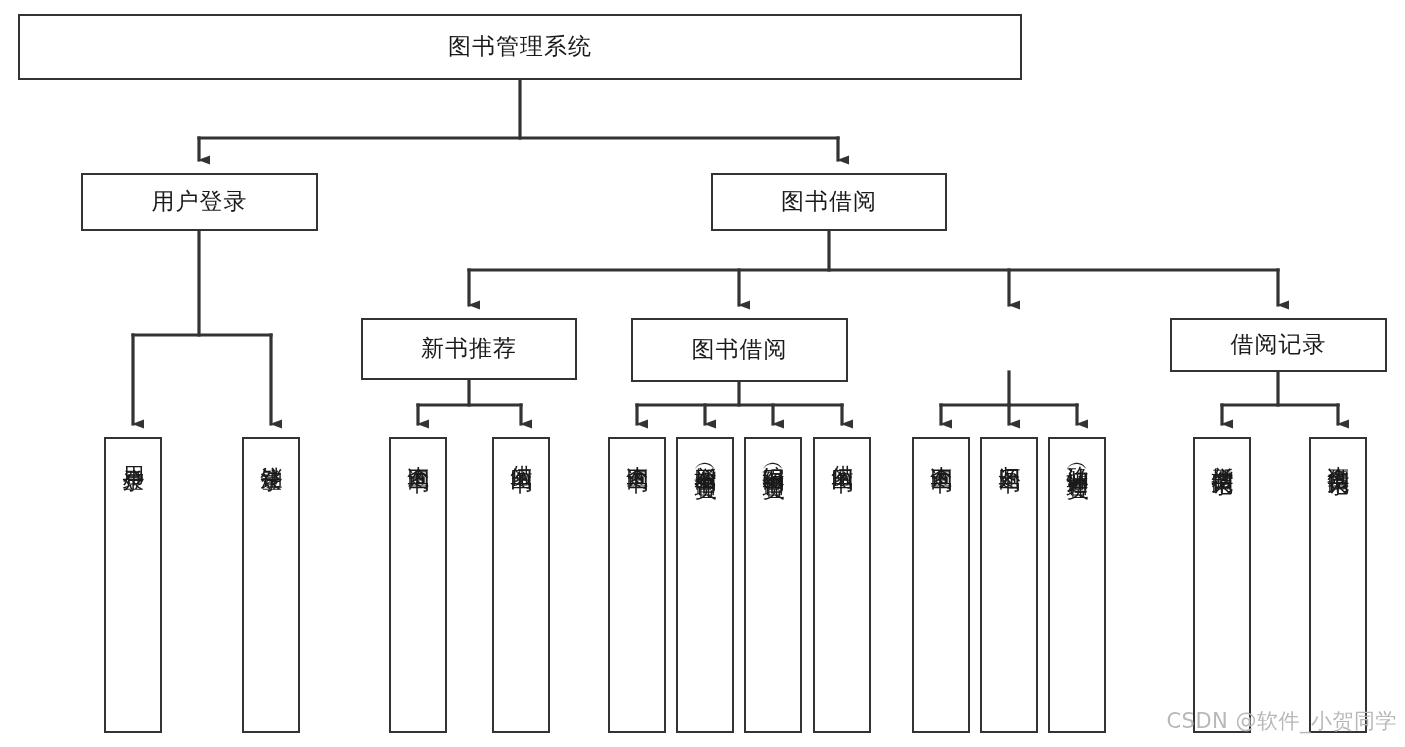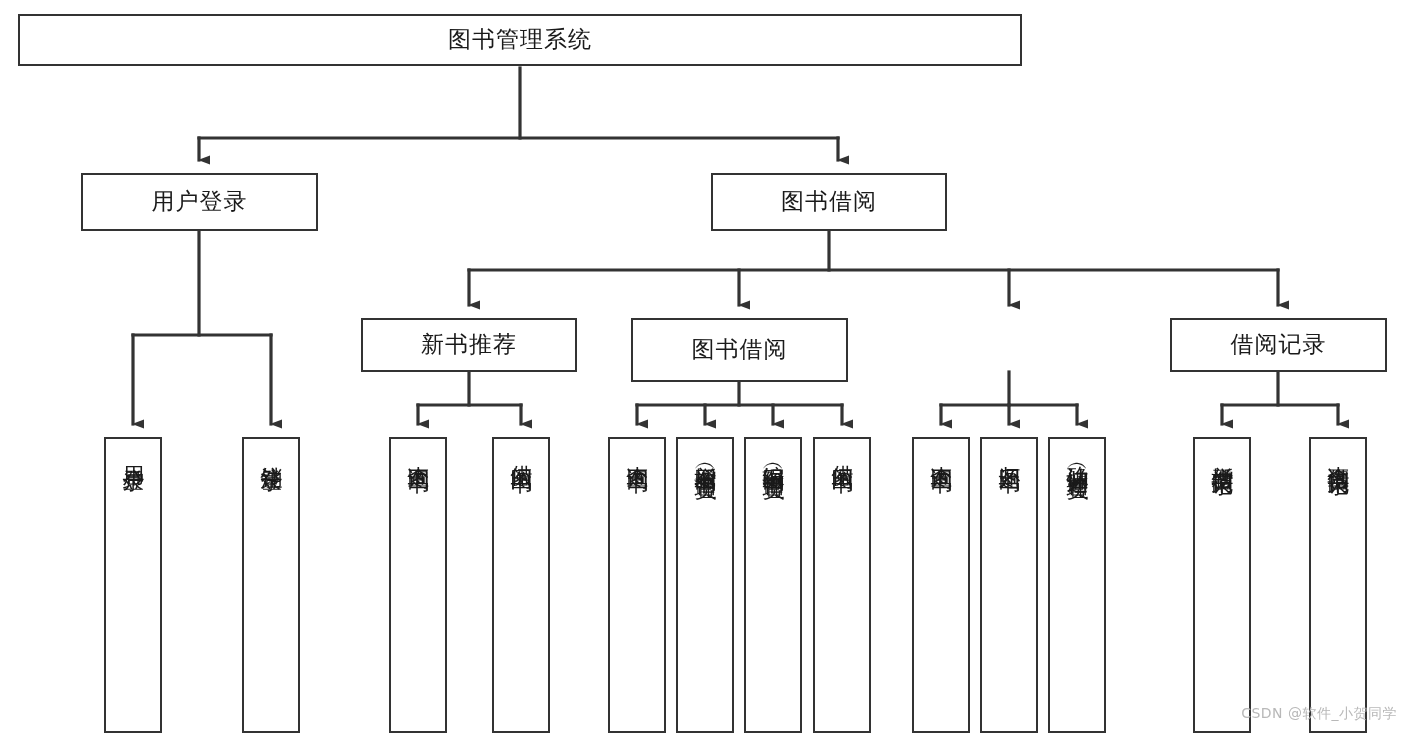--- a/index.html
+++ b/index.html
@@ -49,22 +49,22 @@
     text-orientation: upright;
     font-size: 22px;
     line-height: 1.22;
     letter-spacing: 2px;
     white-space: nowrap;
     -webkit-writing-mode: vertical-rl;
   }
   .watermark {
     position: absolute;
     right: 8px;
-    bottom: 24px;
-    font-size: 14px;
+    bottom: 12px;
+    font-size: 21px;
     color: #b8b8b8;
     white-space: nowrap;
     letter-spacing: 0.5px;
     margin-top: 28px;
   }
 </style>
 </head>
 <body>
 
 <div id="canvas">
@@ -112,32 +112,32 @@
       <path d="M1009,405 L1009,424" marker-end="url(#arrow)"></path>
       <path d="M1077,405 L1077,424" marker-end="url(#arrow)"></path>
 
       <path d="M1278,372 L1278,405"></path>
       <path d="M1222,405 L1338,405"></path>
       <path d="M1222,405 L1222,424" marker-end="url(#arrow)"></path>
       <path d="M1338,405 L1338,424" marker-end="url(#arrow)"></path>
     </g>
   </svg>
 
-  <div class="node h" style="left:18px; top:14px; width:1004px; height:52px;">
+  <div class="node h" style="left:18px; top:14px; width:1004px; height:66px;">
     <span class="label">图书管理系统</span>
   </div>
 
   <div class="node h" style="left:81px; top:173px; width:237px; height:58px;">
     <span class="label">用户登录</span>
   </div>
   <div class="node h" style="left:711px; top:173px; width:236px; height:58px;">
     <span class="label">图书借阅</span>
   </div>
 
-  <div class="node h" style="left:361px; top:318px; width:216px; height:54px;">
+  <div class="node h" style="left:361px; top:318px; width:216px; height:62px;">
     <span class="label">新书推荐</span>
   </div>
   <div class="node h" style="left:631px; top:318px; width:217px; height:64px;">
     <span class="label">图书借阅</span>
   </div>
   <div class="node h" style="left:1170px; top:318px; width:217px; height:54px;">
     <span class="label">借阅记录</span>
   </div>
 
   <div class="node v" style="left:104px; top:437px; width:58px; height:296px;">

